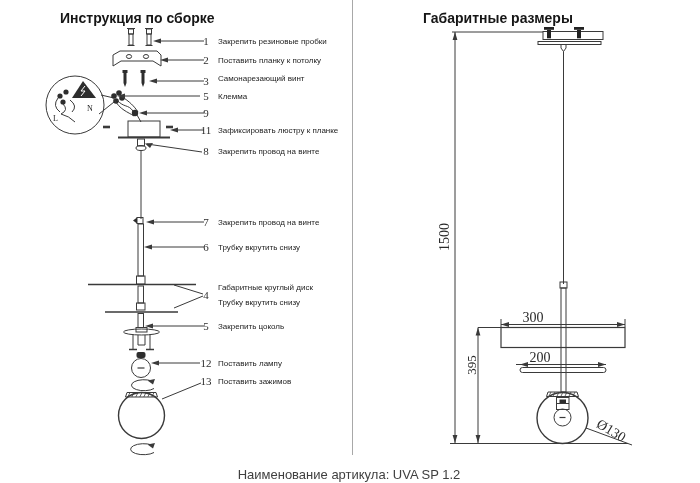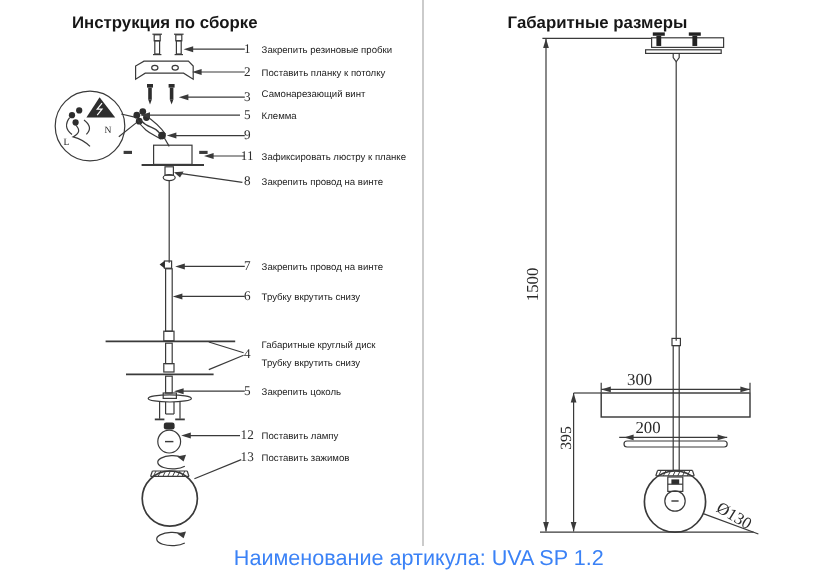--- a/index.html
+++ b/index.html
@@ -6,21 +6,21 @@
   #page{position:relative;width:700px;height:483px;background:#fff;overflow:hidden;
         font-family:"Liberation Sans",sans-serif;color:#1f1f1f;}
   .abs{position:absolute;white-space:nowrap;}
   .title{font-size:14px;font-weight:bold;color:#161616;text-align:left;width:214px;}
   .stepnum{position:absolute;left:198px;width:16px;text-align:center;
            font-family:"Liberation Serif",serif;font-size:11px;color:#2e2e2e;line-height:12px;}
   .steptxt{position:absolute;left:218px;font-size:8px;color:#1c1c1c;line-height:11px;}
   .dim{font-family:"Liberation Serif",serif;font-size:14px;color:#2a2a2a;text-align:center;width:44px;}
   .dimv{transform:rotate(-90deg);}
   .wletter{font-size:8px;font-family:"Liberation Serif",serif;color:#222;}
-  .caption{font-size:18px;color:#3b82f6;text-align:center;width:320px;}
+  .caption{font-size:13px;color:#404040;text-align:center;width:320px;margin-top:12px;}
   svg{position:absolute;left:0;top:0;}
 </style>
 </head>
 <body>
 
 <div id="page">
 
   <svg width="700" height="483" viewBox="0 0 700 483">
     <g stroke="#3a3a3a" stroke-width="1" fill="none">
 

